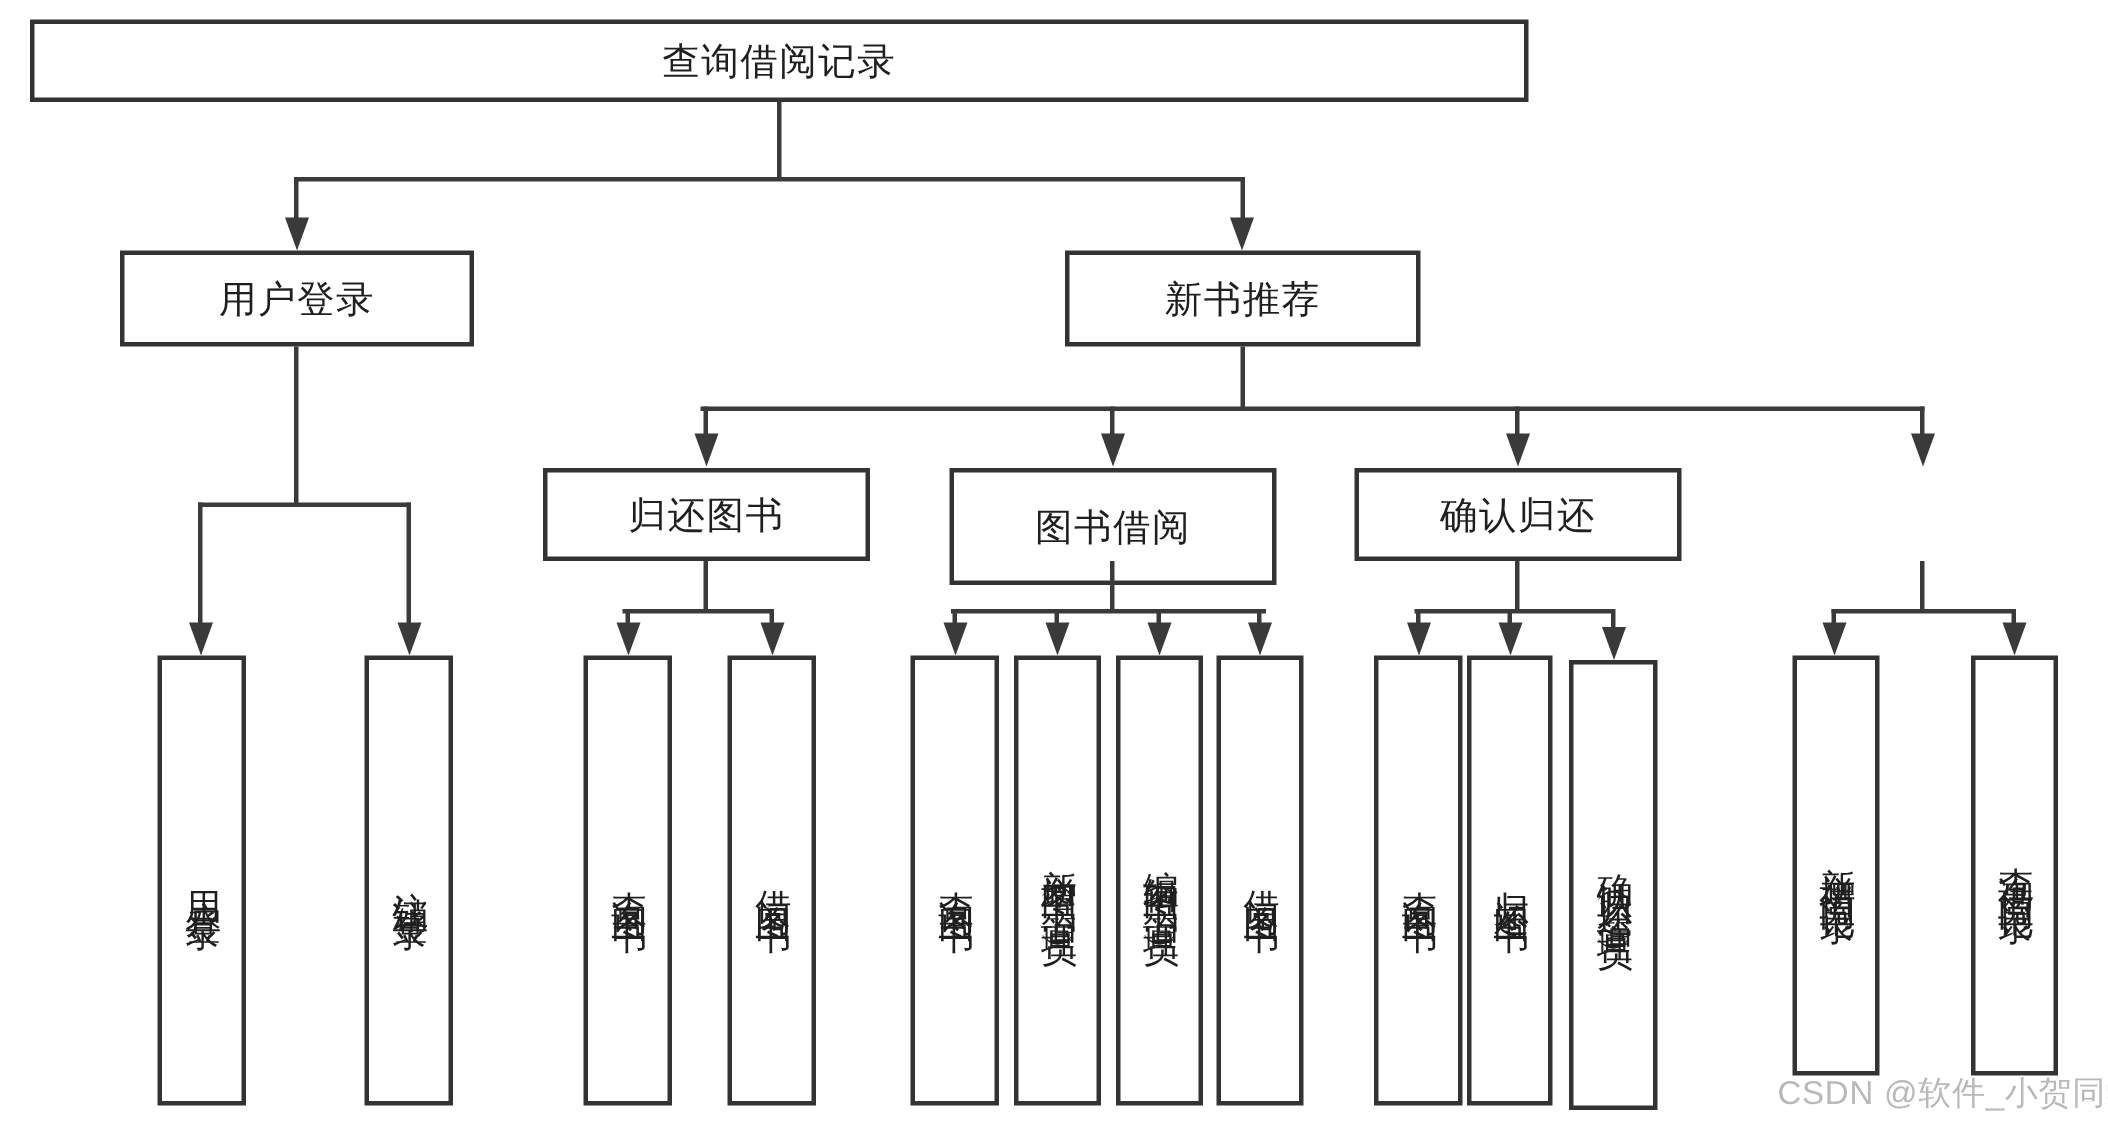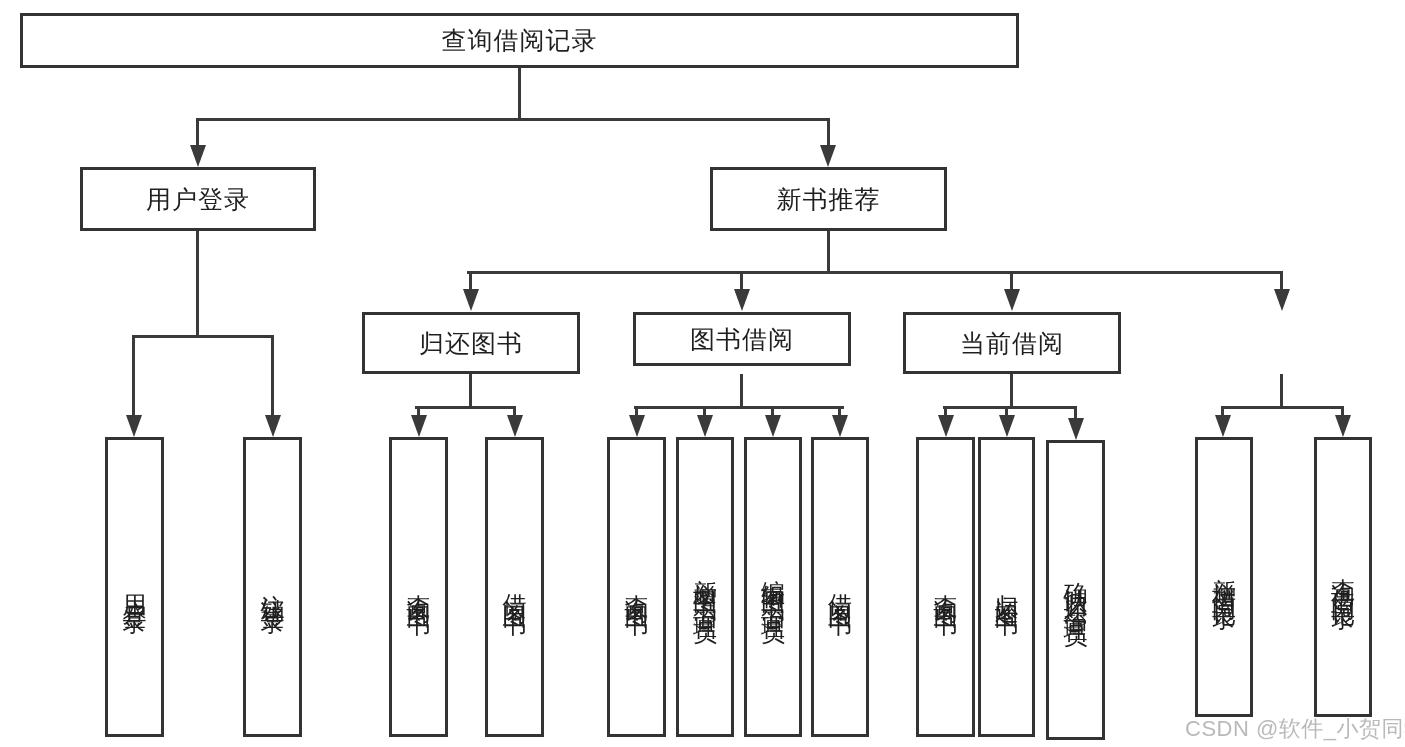--- a/index.html
+++ b/index.html
@@ -67,25 +67,25 @@
   <div class="line v" style="left:740px;top:271px;height:19px;"></div>
   <div class="arrow" style="left:734px;top:289px;"></div>
   <div class="line v" style="left:1010px;top:271px;height:19px;"></div>
   <div class="arrow" style="left:1004px;top:289px;"></div>
   <div class="line v" style="left:1280px;top:271px;height:19px;"></div>
   <div class="arrow" style="left:1274px;top:289px;"></div>
 
   <div class="box" style="left:362px;top:312px;width:218px;height:62px;">
     <span>归还图书</span>
   </div>
-  <div class="box" style="left:633px;top:312px;width:218px;height:54px;">
+  <div class="box" style="left:633px;top:312px;width:218px;height:78px;">
     <span>图书借阅</span>
   </div>
   <div class="box" style="left:903px;top:312px;width:218px;height:62px;">
-    <span>当前借阅</span>
+    <span>确认归还</span>
   </div>
 
   <div class="line v" style="left:469px;top:374px;height:33px;"></div>
   <div class="line h" style="left:415px;top:406px;width:100px;"></div>
   <div class="line v" style="left:417px;top:406px;height:11px;"></div>
   <div class="arrow" style="left:411px;top:415px;"></div>
   <div class="line v" style="left:513px;top:406px;height:11px;"></div>
   <div class="arrow" style="left:507px;top:415px;"></div>
 
   <div class="line v" style="left:740px;top:374px;height:33px;"></div>

